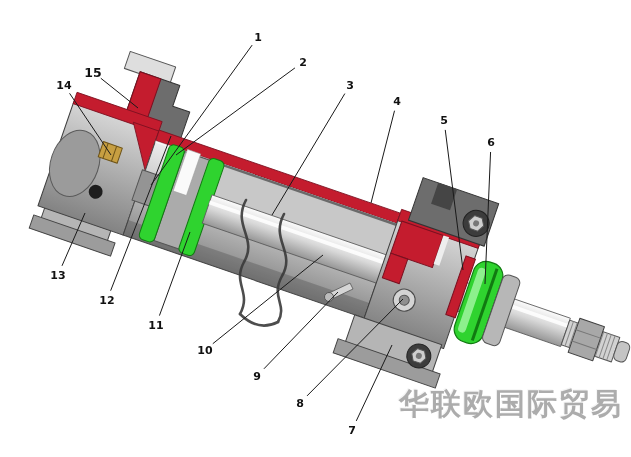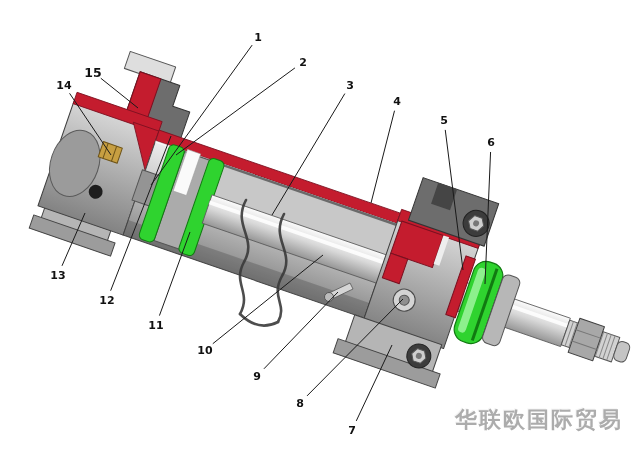--- a/index.html
+++ b/index.html
@@ -3,21 +3,21 @@
 <meta charset="utf-8">
 <style>
   html,body{margin:0;padding:0;background:#fff;}
   .stage{position:relative;width:631px;height:457px;background:#ffffff;overflow:hidden;
          font-family:"DejaVu Sans",sans-serif;}
   svg{display:block;}
   .lbl{font-family:"DejaVu Sans",sans-serif;font-size:11px;font-weight:700;fill:#111;
        text-anchor:middle;dominant-baseline:central;}
   .lbl.bold{font-size:12.5px;}
   .leader{stroke:#1a1a1a;stroke-width:1;fill:none;}
-  .watermark{position:absolute;right:8px;bottom:22px;font-size:22px;font-weight:700;
+  .watermark{position:absolute;right:8px;bottom:32px;font-size:30px;font-weight:700;
              letter-spacing:2px;color:var(--watermark_gray,#9e9e9e);opacity:.85;
              text-shadow:1px 1px 0 #ffffff,-1px -1px 0 #f3f3f3;
              font-family:"DejaVu Sans",sans-serif;white-space:nowrap;}
 </style>
 </head>
 <body>
 
 <div class="stage">
   <svg id="diagram-svg" width="631" height="457" viewBox="0 0 631 457">
     <defs>

